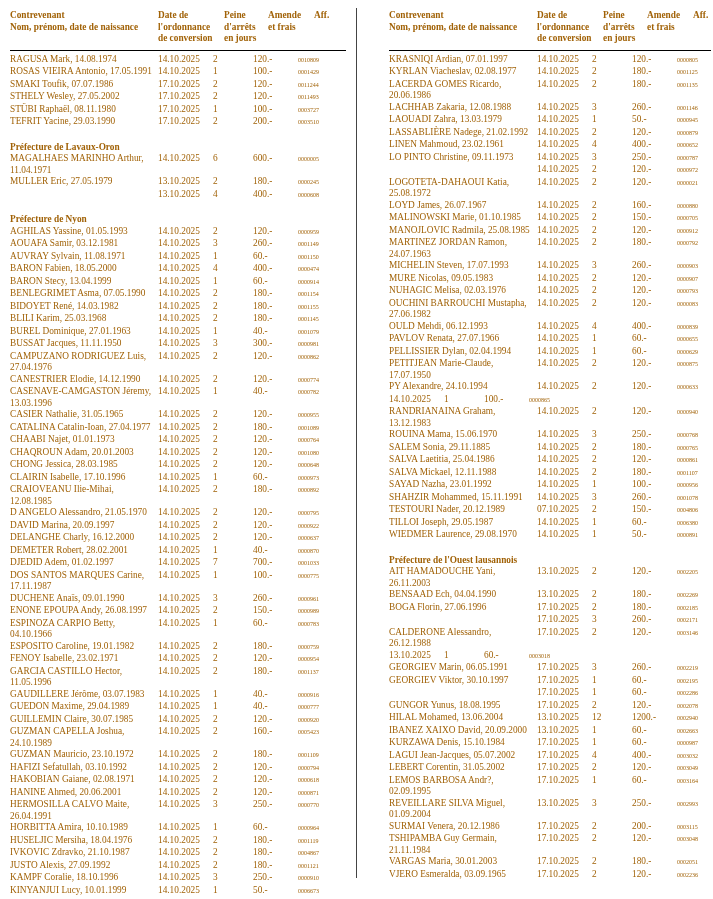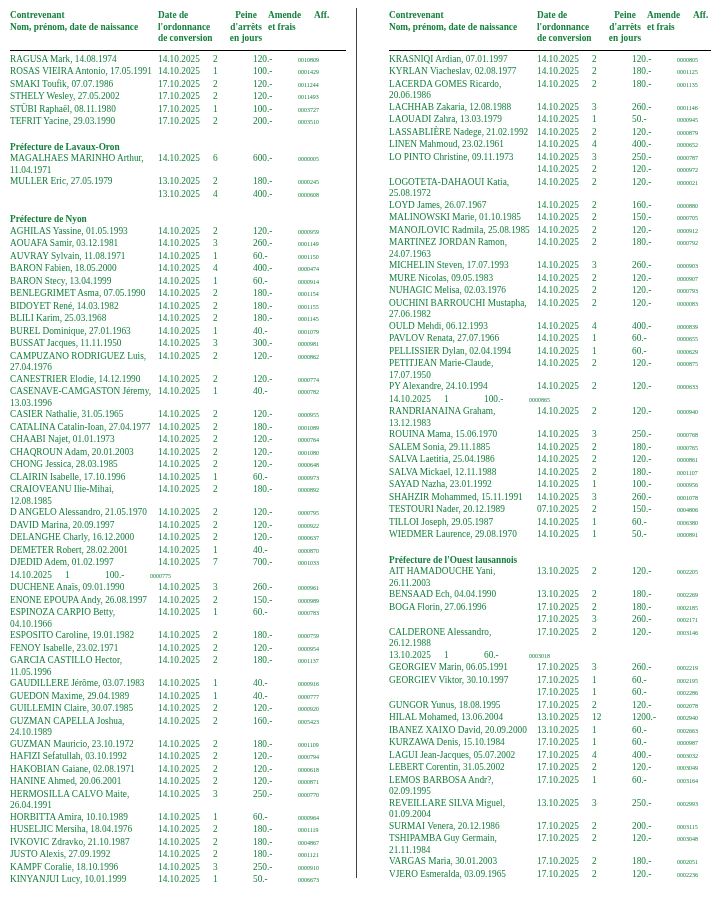--- a/index.html
+++ b/index.html
@@ -1,27 +1,27 @@
 <!DOCTYPE html>
 <html><head>
 <meta charset="utf-8">
 <style>
   html,body{margin:0;padding:0;background:#fff;}
   .page{position:relative;width:713px;height:899px;background:#fff;overflow:hidden;
-        font-family:"Liberation Serif","DejaVu Serif",serif;color:#15803d;}
+        font-family:"Liberation Serif","DejaVu Serif",serif;color:#a16207;}
   .col{position:absolute;top:10px;font-size:9.3px;line-height:11.5px;}
   .col-left{left:10px;width:336px;}
   .col-right{left:389px;width:322px;}
   .divider{position:absolute;left:356px;top:8px;width:0;height:870px;border-left:1px solid #444;}
   .hdr{display:flex;align-items:flex-start;font-weight:bold;border-bottom:1.4px solid #000;
        padding-bottom:5px;margin-bottom:3px;}
   .hdr > div{white-space:pre-line;}
   .hdr .c-name{width:148px;}
   .hdr .c-date{width:66px;}
-  .hdr .c-days{width:44px;text-align:center;}
+  .hdr .c-days{width:44px;}
   .hdr .c-amt{width:46px;}
   .hdr .c-affh{flex:1;}
   .section.titled{margin-top:13px;}
   .sec-title{font-weight:bold;}
   .entry{display:flex;align-items:flex-start;}
   .entry .c-name{width:148px;padding-right:5px;box-sizing:border-box;}
   .orders{flex:1;min-width:0;}
   .order{display:flex;align-items:flex-start;}
   .order .c-date{width:55px;}
   .order .c-days{width:40px;}
@@ -416,20 +416,21 @@
           <div class="orders">
             <div class="order">
               <div class="c-date">14.10.2025</div>
               <div class="c-days">7</div>
               <div class="c-amt">700.-</div>
               <div class="c-aff">0001033</div>
             </div>
           </div>
         </div>
         <div class="entry">
+          <div class="c-name">DOS SANTOS MARQUES Carine, 17.11.1987</div>
           <div class="orders">
             <div class="order">
               <div class="c-date">14.10.2025</div>
               <div class="c-days">1</div>
               <div class="c-amt">100.-</div>
               <div class="c-aff">0000775</div>
             </div>
           </div>
         </div>
         <div class="entry">

